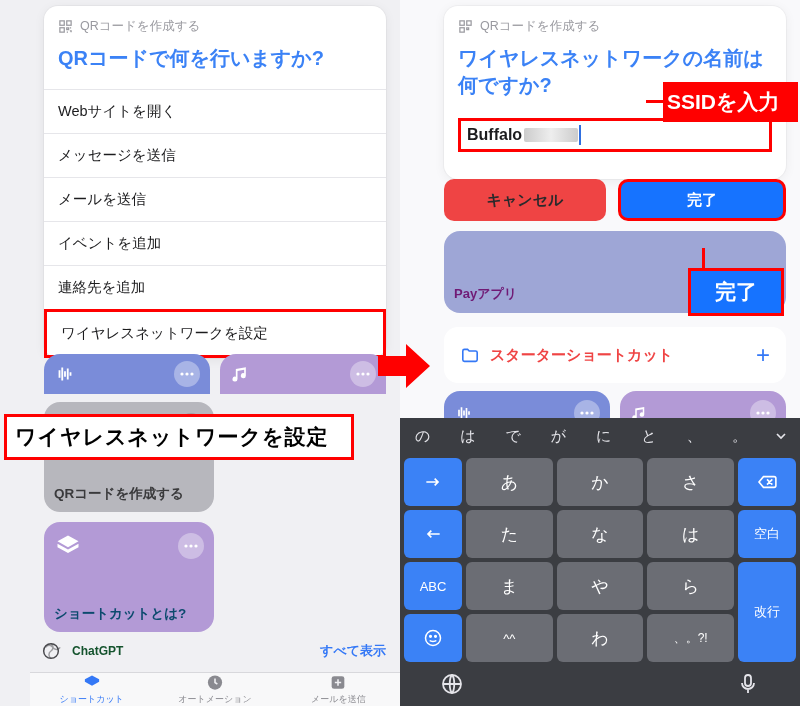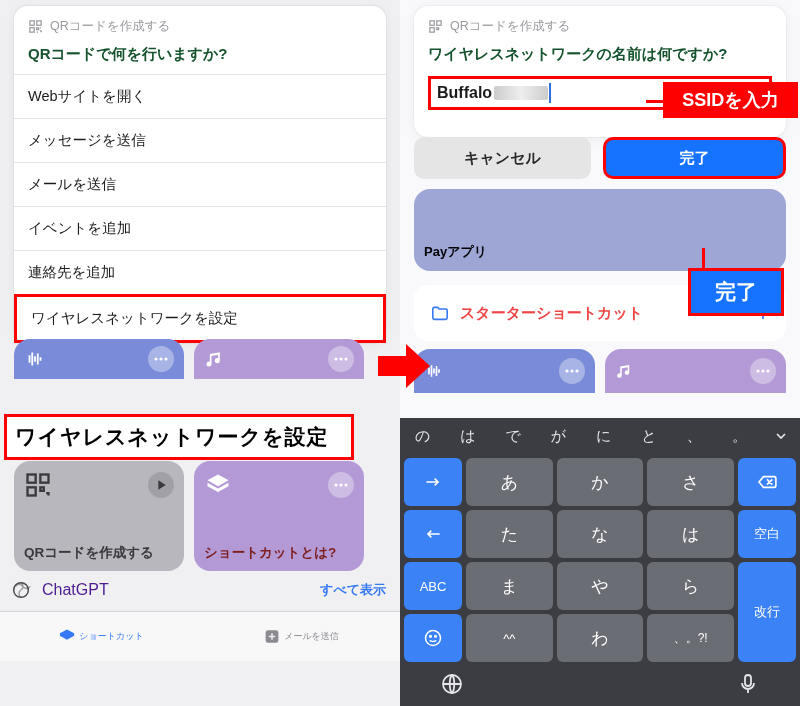--- a/index.html
+++ b/index.html
@@ -1,89 +1,89 @@
 <!DOCTYPE html>
 <html><head>
 <meta charset="utf-8">
 <style>
   * { box-sizing: border-box; margin: 0; padding: 0; font-family: -apple-system, "Hiragino Sans", sans-serif; }
   body { width: 800px; height: 706px; background: #fff; display: flex; position: relative; }
-  .phone { width: 50%; height: 100%; background: #f0f0f3; display: flex; flex-direction: column; position: relative; }
+  .phone { width: 50%; height: 100%; background: #f0f0f3; display: flex; flex-direction: column; position: relative; padding-left: 30px; }
   .phone-right { background: #f9f9fb; }
   .dialog {
     margin: 6px 14px 0 14px; background: #fff; border-radius: 14px;
     box-shadow: 0 2px 12px rgba(0,0,0,.06), 0 0 0 1px rgba(0,0,0,.03);
     padding: 12px 14px 0 14px; display: flex; flex-direction: column;
   }
   .dialog-head { display: flex; align-items: center; gap: 7px; color: #9a9aa0; font-size: 12.5px; margin-bottom: 10px; }
   .qr-mini { width: 15px; height: 15px; }
-  .dialog-title { font-size: 15px; font-weight: 700; color: #14532d; margin-bottom: 10px; }
+  .dialog-title { font-size: 20px; font-weight: 700; color: #3b82f6; margin-bottom: 17px; }
   .sel-list { margin: 0 -14px; }
   .sel-item { padding: 12px 14px; font-size: 14.5px; color: #1c1c1e; border-top: 1px solid #e6e6ea; }
   .sel-item.hl { border: 3px solid #f00; }
   .callout-big {
     position: absolute; left: 4px; top: 414px; width: 350px; background: #fff;
     border: 3px solid #f00; padding: 6px 8px; font-size: 21px; font-weight: 700;
     letter-spacing: 1px; text-align: left; z-index: 5;
   }
   .cards { padding: 6px 14px 0 14px; display: flex; gap: 10px; flex-wrap: wrap; }
   .card {
     width: 170px; height: 110px; border-radius: 16px; padding: 10px;
-    color: #7f1d1d; display: flex; flex-direction: column; justify-content: space-between;
+    color: #0c4a6e; display: flex; flex-direction: column; justify-content: space-between;
     position: relative;
   }
   .card.purple { background: #b39ad6; }
   .card.grey { background: #b7b7bd; color: #3a3a3c; }
   .card-top { display: flex; justify-content: space-between; align-items: center; }
   .card-ic { width: 28px; height: 28px; display: flex; align-items: center; justify-content: center; }
   .card-dots { width: 26px; height: 26px; border-radius: 50%; background: rgba(255,255,255,.35); display: flex; align-items: center; justify-content: center; }
   .card-label { font-size: 13.5px; font-weight: 600; line-height: 1.2; }
   .peek-cards { padding: 0 14px; display: flex; gap: 10px; margin-top: -4px; }
   .peek-card { width: 170px; height: 40px; border-radius: 16px 16px 0 0; display:flex; align-items:center; justify-content:space-between; padding:6px 10px; }
   .section-row {
     display: flex; align-items: center; gap: 10px; padding: 6px 14px 10px 10px;
     margin-top: 2px;
   }
   .chatgpt-ic { width: 22px; height: 22px; }
-  .chatgpt-label { flex: 1; font-weight: 400; font-size: 16px; color: #4c1d95; }
+  .chatgpt-label { flex: 1; font-weight: 700; font-size: 12px; color: #14532d; }
   .see-all { font-size: 13px; color: #3478f6; font-weight: bold; }
   .tabbar {
     height: 50px; background: rgba(248,248,250,.92); border-top: 1px solid #d8d8dc;
     display: flex;
   }
-  .tab { flex: 1; display: flex; flex-direction: row; align-items: center; justify-content: center; gap: 1px; }
+  .tab { flex: 1; display: flex; flex-direction: column; align-items: center; justify-content: center; gap: 1px; }
   .tab span { font-size: 9px; color: #8a8a90; }
   .tab.active span { color: #3478f6; }
   .tab .tab-ic { width: 22px; height: 19px; }
   
   .input-box {
     margin: 2px 0 25px 0; border: 3px solid #f00; padding: 4px 6px;
     display: flex; align-items: center;
   }
   .input-text { font-size: 16px; font-weight: 700; color: #1c1c1e; }
   .obscure { display:inline-block; width:54px; height:14px; background:linear-gradient(90deg,#ccc,#eee,#ccc); border-radius:2px; margin-left:2px; vertical-align:middle;}
   .cursor { display:inline-block; width:2px; height:20px; background:#2f6fe0; margin-left:1px; vertical-align:middle;}
   .ssid-callout {
     position: absolute; right: 2px; top: 82px; width: 135px;
-    background: #f00; color: #fff; font-size: 18px; font-weight: 700;
-    padding: 6px 4px; text-align: center; z-index: 6;
+    background: #f00; color: #fff; font-size: 21px; font-weight: 700;
+    padding: 6px 4px; text-align: left; z-index: 6;
   }
   .ssid-line { position:absolute; top:100px; left:246px; width:20px; height:3px; background:#f00; z-index:6;}
   .dlg-btns { display: flex; gap: 12px; margin: 0 14px 10px 14px; }
   .dlg-btn { flex: 1; height: 42px; border-radius: 10px; display: flex; align-items: center; justify-content: center; font-size: 15px; font-weight: 600; }
-  .dlg-btn.cancel { background: #e5e5e5; color: #2a2a2c; }
+  .dlg-btn.cancel { background: #ef4444; color: #2a2a2c; }
   .dlg-btn.done { background: #1673ff; color: #fff; border: 3px solid #f00; }
   .done-link { position:absolute; left:302px; top:248px; width:3px; height:22px; background:#f00; z-index:6;}
   .done-big {
     position: absolute; right: 16px; top: 268px; width: 96px; height: 48px;
     background: #1673ff; color: #fff; border: 3px solid #f00;
     display: flex; align-items: center; justify-content: center; font-size: 21px; font-weight: 700;
     z-index: 6;
   }
-  .pay-tile { height: 82px; margin: 0 14px 0 14px; background: #9ea6d6; border-radius: 16px; display:flex; align-items:flex-end; padding:10px; color:#000000; font-size:13px; font-weight:600;}
+  .pay-tile { height: 82px; margin: 0 14px 0 14px; background: #9ea6d6; border-radius: 16px; display:flex; align-items:flex-end; padding:10px; color:#701a75; font-size:13px; font-weight:600;}
   .folder-row {
     display:flex; align-items:center; gap:10px; padding:14px 16px; margin: 14px 14px 8px 14px;
     background:#fff; border-radius:14px;
   }
   .folder-ic { width:20px; height:16px; }
   .folder-label { flex:1; font-weight:700; font-size:15px; color:#ef4444; }
   .plus { color:#3478f6; font-size:24px; font-weight:400; }
   .peek2 { padding:0 14px; display:flex; gap:10px; }
   .peek2 .pc { flex:1; height:44px; border-radius:16px 16px 0 0; display:flex; justify-content:space-between; align-items:center; padding:6px 10px;}
   
@@ -201,20 +201,27 @@
 
   <div class="tabbar">
     <div class="tab active">
       <svg class="tab-ic" viewBox="0 0 24 24" fill="#3478f6">
           <path d="M12 3l9 5-9 5-9-5 9-5zm0 10l9-5v3l-9 5-9-5v-3l9 5z"></path>
         </svg>
       <span>ショートカット</span>
     </div>
     <div class="tab">
       <svg class="tab-ic" viewBox="0 0 24 24" fill="#8a8a90">
+          <circle cx="12" cy="12" r="9"></circle>
+          <path d="M12 7v5l3 2" stroke="#f0f0f3" stroke-width="2" fill="none"></path>
+        </svg>
+      <span>オートメーション</span>
+    </div>
+    <div class="tab">
+      <svg class="tab-ic" viewBox="0 0 24 24" fill="#8a8a90">
           <rect x="4" y="4" width="16" height="16" rx="3"></rect>
           <path d="M12 8v8M8 12h8" stroke="#f0f0f3" stroke-width="2"></path>
         </svg>
       <span>メールを送信</span>
     </div>
   </div>
 </div>
 
 <svg class="big-arrow" width="60" height="60" viewBox="0 0 60 60">
     <path d="M4 20h28V8l24 22-24 22V40H4z" fill="#f00"></path>

